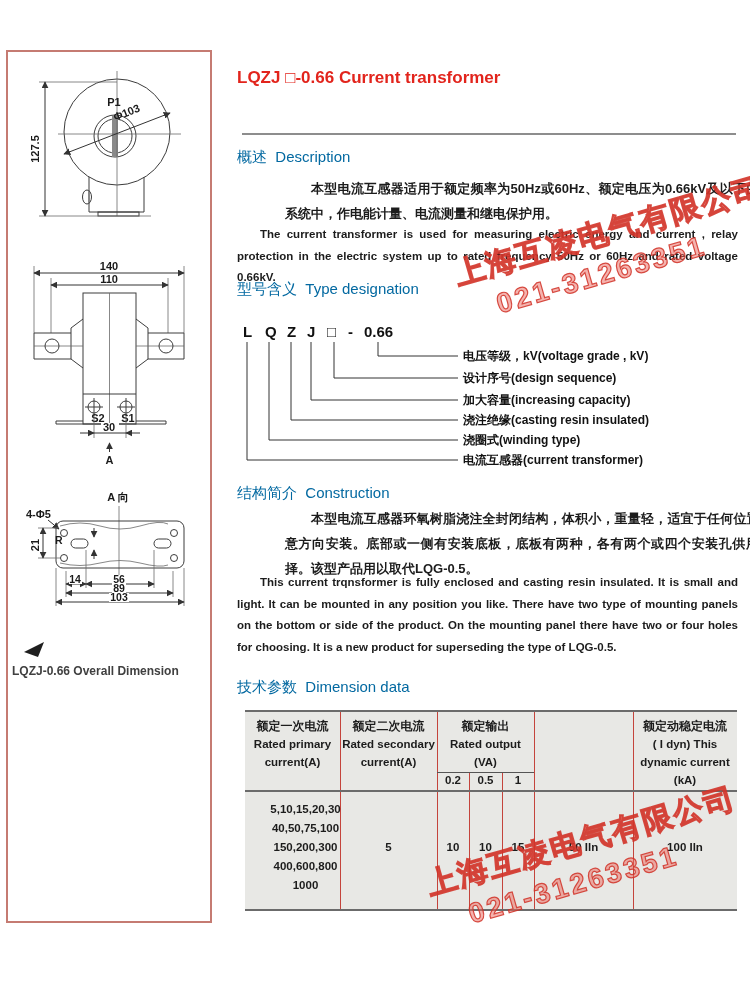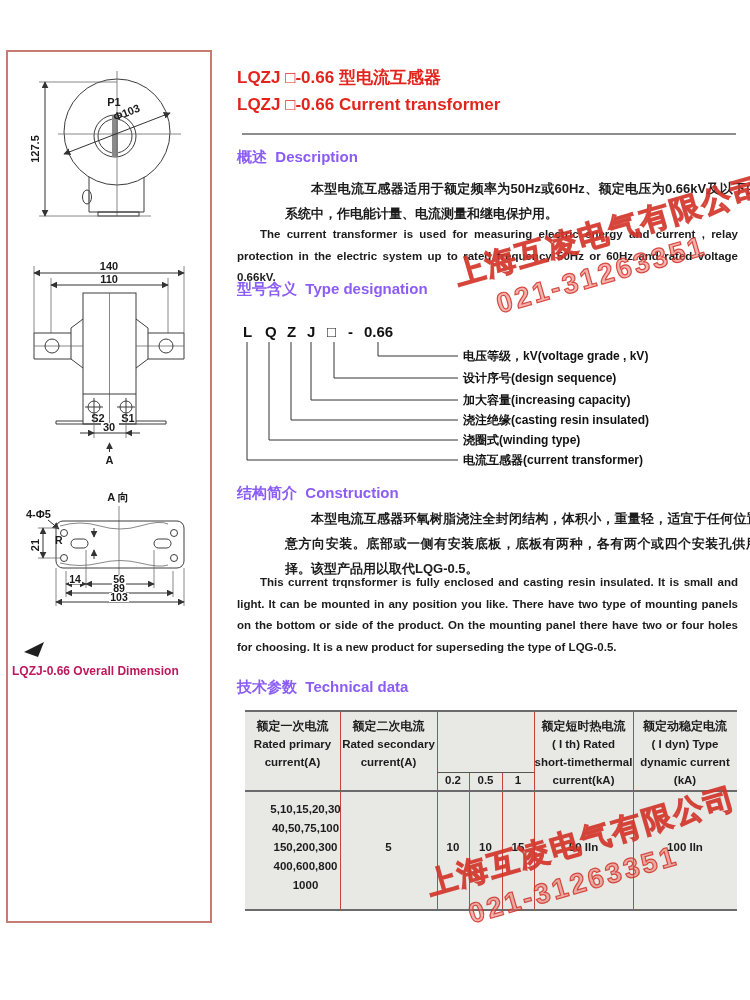--- a/index.html
+++ b/index.html
@@ -6,26 +6,26 @@
   body{width:750px;height:1000px;background:#ffffff;font-family:"Liberation Sans","DejaVu Sans",sans-serif;position:relative;overflow:hidden;}
   .page{position:absolute;left:0;top:0;width:750px;height:1000px;background:#fff;}
 
   
   .diagram-box{position:absolute;left:6px;top:50px;width:206px;height:873px;border:2px solid #c57b72;box-sizing:border-box;background:#fff;}
   .diagram-box svg{position:absolute;left:0;top:0;}
   .dim-text{font-family:"Liberation Sans",sans-serif;font-weight:bold;font-size:11px;fill:#1a1a1a;}
   .dim-text-sm{font-family:"Liberation Sans",sans-serif;font-weight:bold;font-size:10.5px;fill:#1a1a1a;}
   .draw{stroke:#3c3c3c;stroke-width:1;fill:none;}
   .thin{stroke:#6a6a6a;stroke-width:0.8;fill:none;}
-  .caption{position:absolute;left:4px;top:612px;width:200px;color:#be185d;font-weight:bold;font-size:12px;}
+  .caption{position:absolute;left:4px;top:612px;width:200px;color:#404040;font-weight:bold;font-size:12px;}
 
   
   .title{position:absolute;left:237px;top:64px;color:#e2241c;font-weight:bold;font-size:17px;line-height:27px;}
   .divider{position:absolute;left:242px;top:133px;width:494px;height:2px;background:#8d8d8d;}
-  .sec-h{position:absolute;color:#8b5cf6;font-weight:bold;font-size:15px;white-space:nowrap;}
+  .sec-h{position:absolute;color:#0369a1;font-weight:normal;font-size:15px;white-space:nowrap;}
   .para{position:absolute;left:237px;width:501px;color:#1c1c1c;font-weight:bold;text-align:justify;}
   .para-zh{font-size:13px;line-height:25px;text-indent:2em;margin-left:48px;}
   .para-en{font-size:11.5px;line-height:21.5px;text-indent:2em;}
 
   
   .type-svg{position:absolute;left:233px;top:318px;}
   .code-ch{font-family:"Liberation Sans","DejaVu Sans",sans-serif;font-weight:bold;font-size:15px;fill:#111;}
   .type-label{font-family:"Liberation Sans",sans-serif;font-weight:bold;font-size:12px;fill:#111;}
   .type-line{stroke:#333;stroke-width:1;fill:none;}
 
@@ -186,21 +186,20 @@
         <rect x="101" y="541" width="20" height="9" fill="#fff"></rect>
         <text class="dim-text-sm" x="111" y="549" text-anchor="middle">103</text>
       </g>
 
       <polygon points="16,600 36,590 30,605" fill="#1f1f1f"></polygon>
     </svg>
     <div class="caption">LQZJ-0.66 Overall Dimension</div>
   </div>
 
   <div class="title">
-    <div>LQZJ □-0.66 型电流互感器</div>
     <div>LQZJ □-0.66 Current transformer</div>
   </div>
   <div class="divider"></div>
 
   <div class="sec-h" style="left:237px;top:148px;">
     <span>概述</span>&nbsp;
     <span>Description</span>
   </div>
   <div class="para para-zh" style="top:176px;">本型电流互感器适用于额定频率为50Hz或60Hz、额定电压为0.66kV及以下的电力系统中，作电能计量、电流测量和继电保护用。</div>
   <div class="para para-en" style="top:224px;">The current transformer is used for measuring electric energy and current , relay protection in the electric system up to rated frequency 50Hz or 60Hz and rated voltage 0.66kV.</div>
@@ -233,21 +232,21 @@
 
   <div class="sec-h" style="left:237px;top:484px;">
     <span>结构简介</span>&nbsp;
     <span>Construction</span>
   </div>
   <div class="para para-zh" style="top:506px;">本型电流互感器环氧树脂浇注全封闭结构，体积小，重量轻，适宜于任何位置、任意方向安装。底部或一侧有安装底板，底板有两种，各有两个或四个安装孔供用户选择。该型产品用以取代LQG-0.5。</div>
   <div class="para para-en" style="top:572px;">This current trqnsformer is fully enclosed and casting resin insulated. It is small and light. It can be mounted in any position you like. There have two type of mounting panels on the bottom or side of the product. On the mounting panel there have two or four holes for choosing. It is a new product for superseding the type of LQG-0.5.</div>
 
   <div class="sec-h" style="left:237px;top:678px;">
     <span>技术参数</span>&nbsp;
-    <span>Technical data</span>
+    <span>Dimension data</span>
   </div>
 
   <div class="ttable">
     <div class="vred" style="left:95px;"></div>
     <div class="vred" style="left:192px;"></div>
     <div class="vred" style="left:289px;"></div>
     <div class="vred" style="left:388px;"></div>
     <div class="vred-sub" style="left:224px;"></div>
     <div class="vred-sub" style="left:257px;"></div>
     <div class="subtop"></div>
@@ -256,32 +255,31 @@
     <div class="hcell" style="left:0;top:5px;width:95px;text-align:center;">
       <div class="zh">额定一次电流</div>
       <div>Rated primary</div>
       <div>current(A)</div>
     </div>
     <div class="hcell" style="left:95px;top:5px;width:97px;">
       <div class="zh">额定二次电流</div>
       <div>Rated secondary</div>
       <div>current(A)</div>
     </div>
+    <div class="hcell" style="left:192px;top:5px;width:97px;">
+      <div class="zh">额定输出</div>
+      <div>Rated output</div>
+      <div>(VA)</div>
+    </div>
     <div class="subcell" style="left:192px;width:32px;">0.2</div>
     <div class="subcell" style="left:224px;width:33px;">0.5</div>
     <div class="subcell" style="left:257px;width:32px;">1</div>
-    <div class="hcell" style="left:289px;top:5px;width:99px;">
-      <div class="zh">额定短时热电流</div>
-      <div>( I th) Rated</div>
-      <div>short-timethermal</div>
-      <div>current(kA)</div>
-    </div>
     <div class="hcell" style="left:388px;top:5px;width:104px;">
       <div class="zh">额定动稳定电流</div>
-      <div>( I dyn) Type</div>
+      <div>( I dyn) This</div>
       <div>dynamic current</div>
       <div>(kA)</div>
     </div>
 
     <div class="bcell primary-lines" style="left:0;top:88px;width:95px;">
       <div>5,10,15,20,30</div>
       <div>40,50,75,100</div>
       <div>150,200,300</div>
       <div>400,600,800</div>
       <div>1000</div>

